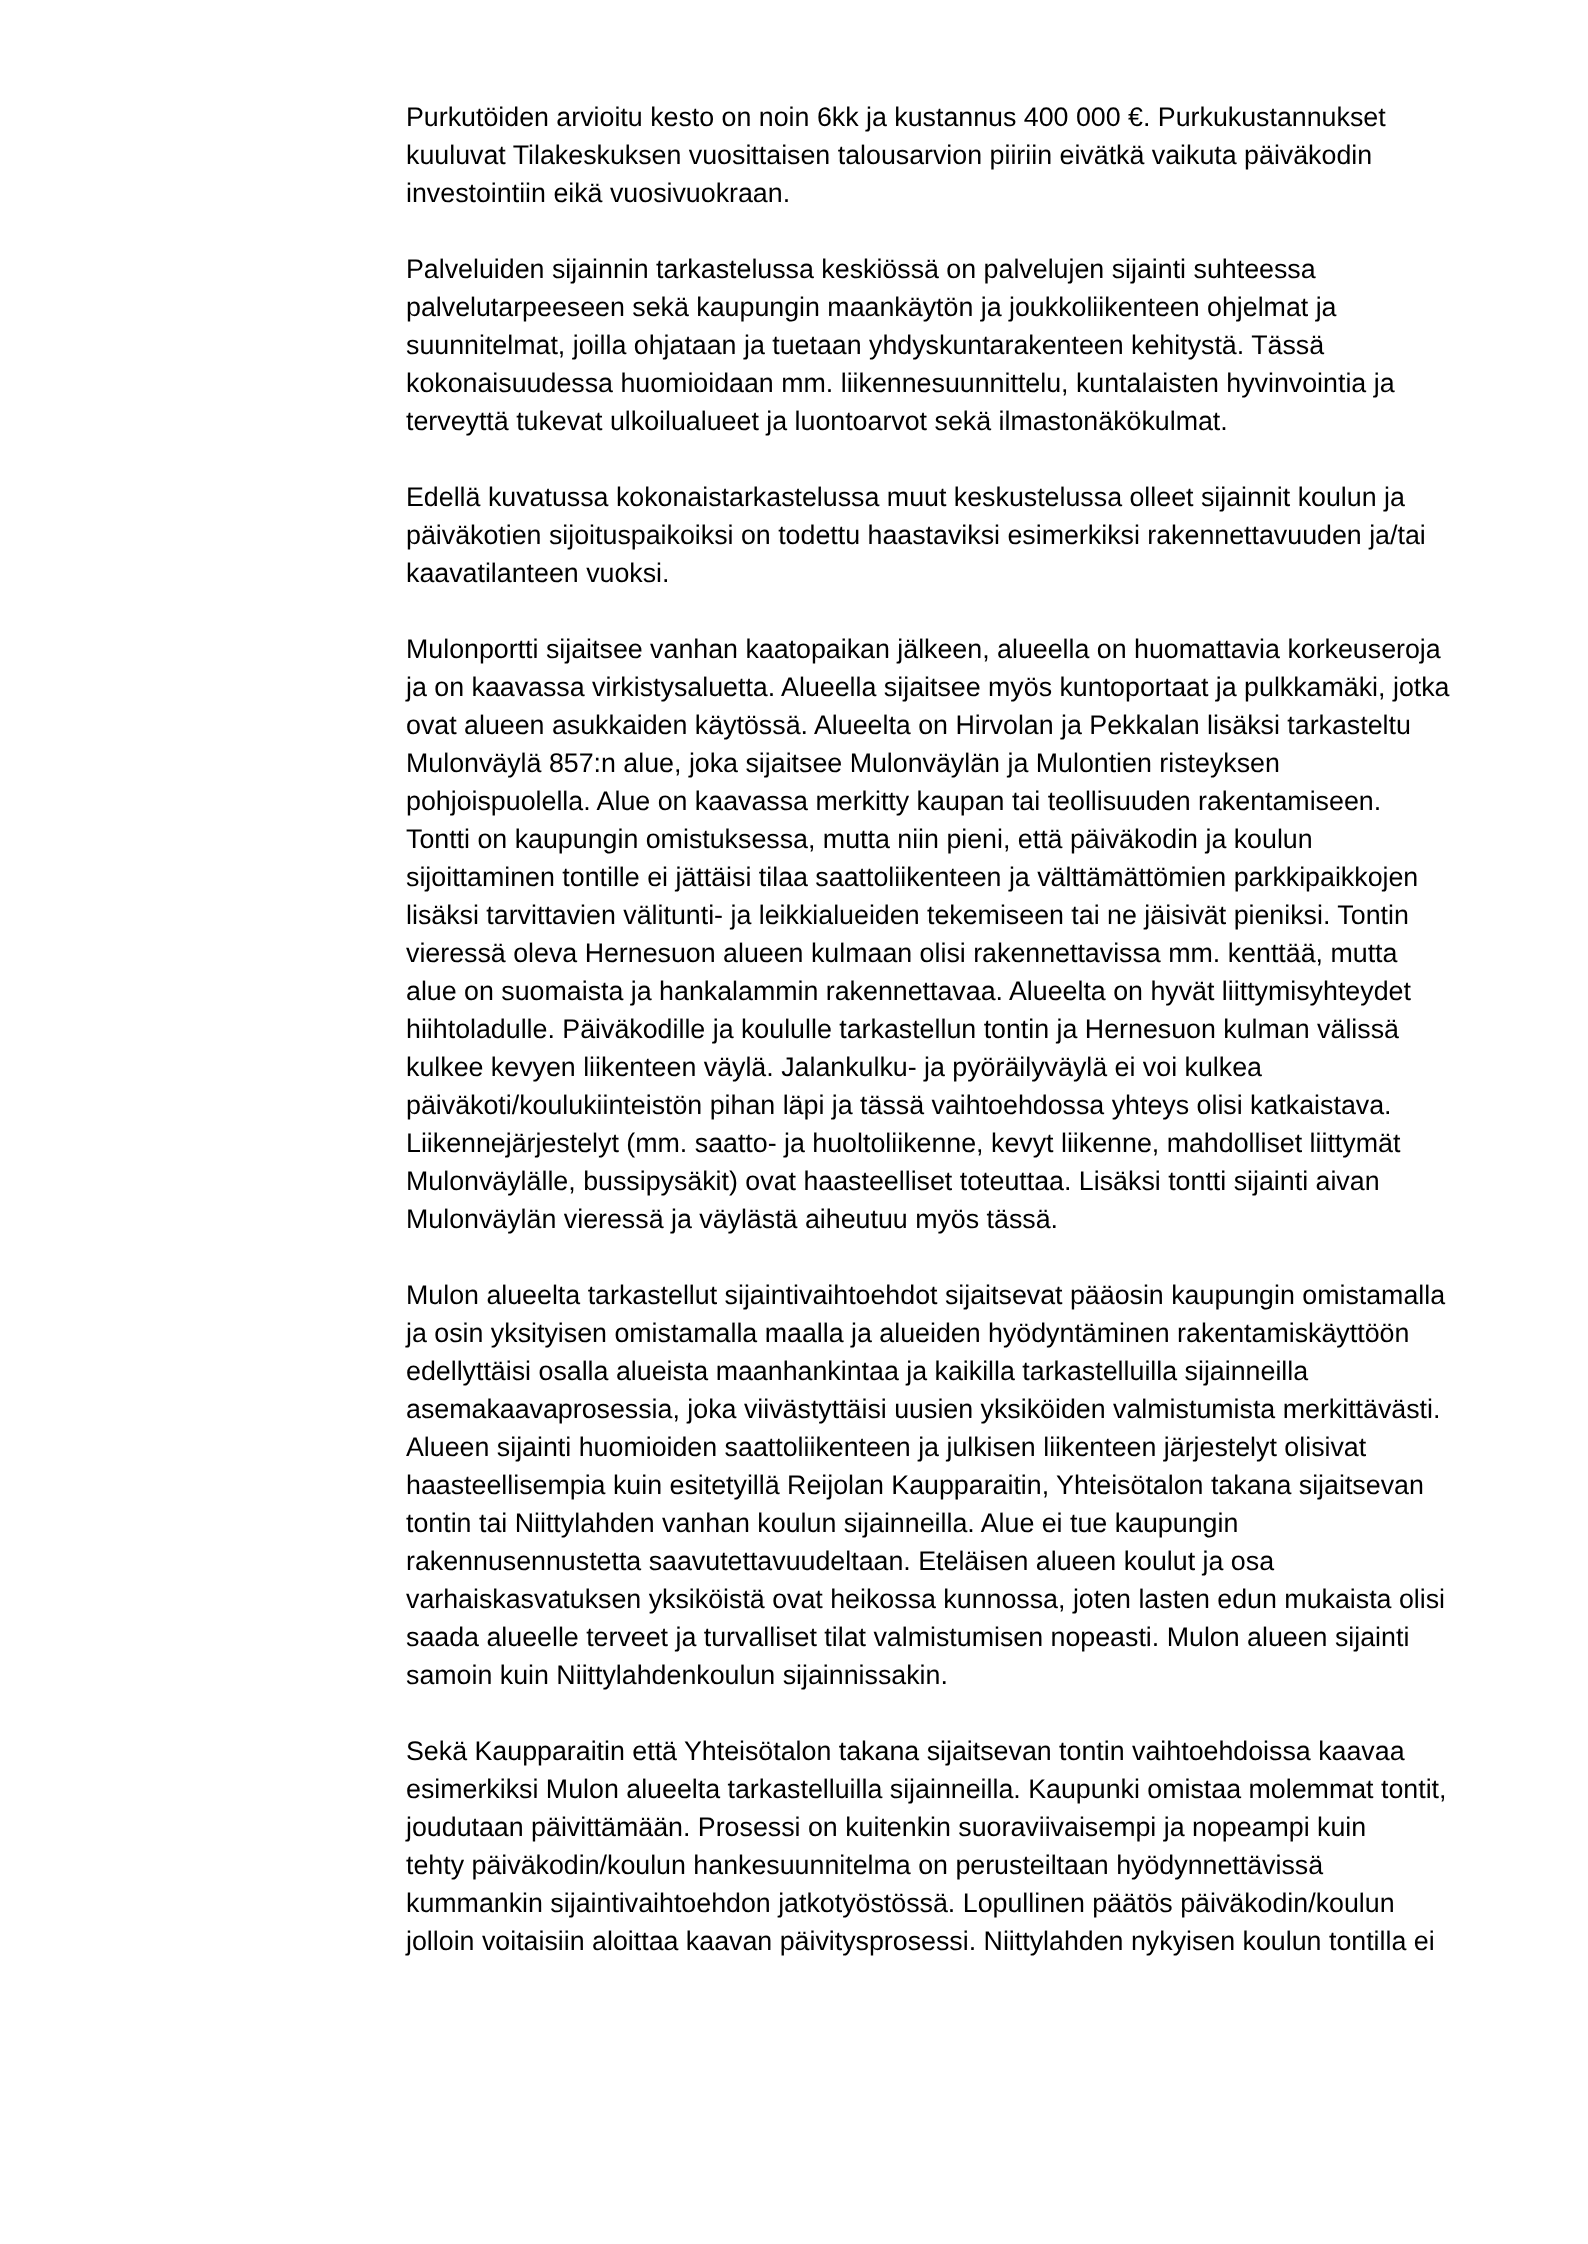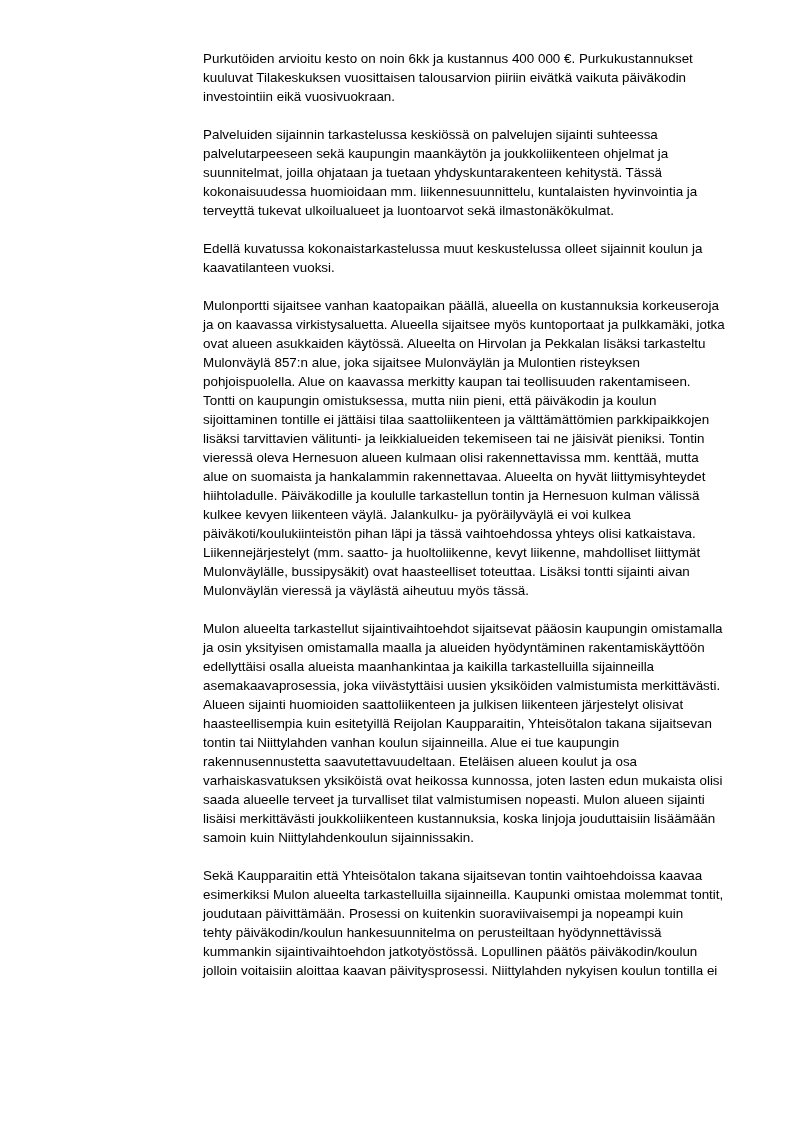--- a/index.html
+++ b/index.html
@@ -29,24 +29,25 @@
   </div>
   <div class="para">
     <span class="line">Palveluiden sijainnin tarkastelussa keskiössä on palvelujen sijainti suhteessa</span>
     <span class="line">palvelutarpeeseen sekä kaupungin maankäytön ja joukkoliikenteen ohjelmat ja</span>
     <span class="line">suunnitelmat, joilla ohjataan ja tuetaan yhdyskuntarakenteen kehitystä. Tässä</span>
     <span class="line">kokonaisuudessa huomioidaan mm. liikennesuunnittelu, kuntalaisten hyvinvointia ja</span>
     <span class="line">terveyttä tukevat ulkoilualueet ja luontoarvot sekä ilmastonäkökulmat.</span>
   </div>
   <div class="para">
     <span class="line">Edellä kuvatussa kokonaistarkastelussa muut keskustelussa olleet sijainnit koulun ja</span>
+    <span class="line">päiväkotien sijoituspaikoiksi on todettu haastaviksi esimerkiksi rakennettavuuden ja/tai</span>
     <span class="line">kaavatilanteen vuoksi.</span>
   </div>
   <div class="para">
-    <span class="line">Mulonportti sijaitsee vanhan kaatopaikan päällä, alueella on kustannuksia korkeuseroja</span>
+    <span class="line">Mulonportti sijaitsee vanhan kaatopaikan jälkeen, alueella on huomattavia korkeuseroja</span>
     <span class="line">ja on kaavassa virkistysaluetta. Alueella sijaitsee myös kuntoportaat ja pulkkamäki, jotka</span>
     <span class="line">ovat alueen asukkaiden käytössä. Alueelta on Hirvolan ja Pekkalan lisäksi tarkasteltu</span>
     <span class="line">Mulonväylä 857:n alue, joka sijaitsee Mulonväylän ja Mulontien risteyksen</span>
     <span class="line">pohjoispuolella. Alue on kaavassa merkitty kaupan tai teollisuuden rakentamiseen.</span>
     <span class="line">Tontti on kaupungin omistuksessa, mutta niin pieni, että päiväkodin ja koulun</span>
     <span class="line">sijoittaminen tontille ei jättäisi tilaa saattoliikenteen ja välttämättömien parkkipaikkojen</span>
     <span class="line">lisäksi tarvittavien välitunti- ja leikkialueiden tekemiseen tai ne jäisivät pieniksi. Tontin</span>
     <span class="line">vieressä oleva Hernesuon alueen kulmaan olisi rakennettavissa mm. kenttää, mutta</span>
     <span class="line">alue on suomaista ja hankalammin rakennettavaa. Alueelta on hyvät liittymisyhteydet</span>
     <span class="line">hiihtoladulle. Päiväkodille ja koululle tarkastellun tontin ja Hernesuon kulman välissä</span>
@@ -60,21 +61,20 @@
     <span class="line">Mulon alueelta tarkastellut sijaintivaihtoehdot sijaitsevat pääosin kaupungin omistamalla</span>
     <span class="line">ja osin yksityisen omistamalla maalla ja alueiden hyödyntäminen rakentamiskäyttöön</span>
     <span class="line">edellyttäisi osalla alueista maanhankintaa ja kaikilla tarkastelluilla sijainneilla</span>
     <span class="line">asemakaavaprosessia, joka viivästyttäisi uusien yksiköiden valmistumista merkittävästi.</span>
     <span class="line">Alueen sijainti huomioiden saattoliikenteen ja julkisen liikenteen järjestelyt olisivat</span>
     <span class="line">haasteellisempia kuin esitetyillä Reijolan Kaupparaitin, Yhteisötalon takana sijaitsevan</span>
     <span class="line">tontin tai Niittylahden vanhan koulun sijainneilla. Alue ei tue kaupungin</span>
     <span class="line">rakennusennustetta saavutettavuudeltaan. Eteläisen alueen koulut ja osa</span>
     <span class="line">varhaiskasvatuksen yksiköistä ovat heikossa kunnossa, joten lasten edun mukaista olisi</span>
     <span class="line">saada alueelle terveet ja turvalliset tilat valmistumisen nopeasti. Mulon alueen sijainti</span>
-    <span class="line">lisäisi merkittävästi joukkoliikenteen kustannuksia, koska linjoja jouduttaisiin lisäämään</span>
     <span class="line">samoin kuin Niittylahdenkoulun sijainnissakin.</span>
   </div>
   <div class="para">
     <span class="line">Sekä Kaupparaitin että Yhteisötalon takana sijaitsevan tontin vaihtoehdoissa kaavaa</span>
     <span class="line">esimerkiksi Mulon alueelta tarkastelluilla sijainneilla. Kaupunki omistaa molemmat tontit,</span>
     <span class="line">joudutaan päivittämään. Prosessi on kuitenkin suoraviivaisempi ja nopeampi kuin</span>
     <span class="line">tehty päiväkodin/koulun hankesuunnitelma on perusteiltaan hyödynnettävissä</span>
     <span class="line">kummankin sijaintivaihtoehdon jatkotyöstössä. Lopullinen päätös päiväkodin/koulun</span>
     <span class="line">jolloin voitaisiin aloittaa kaavan päivitysprosessi. Niittylahden nykyisen koulun tontilla ei</span>
   </div>

